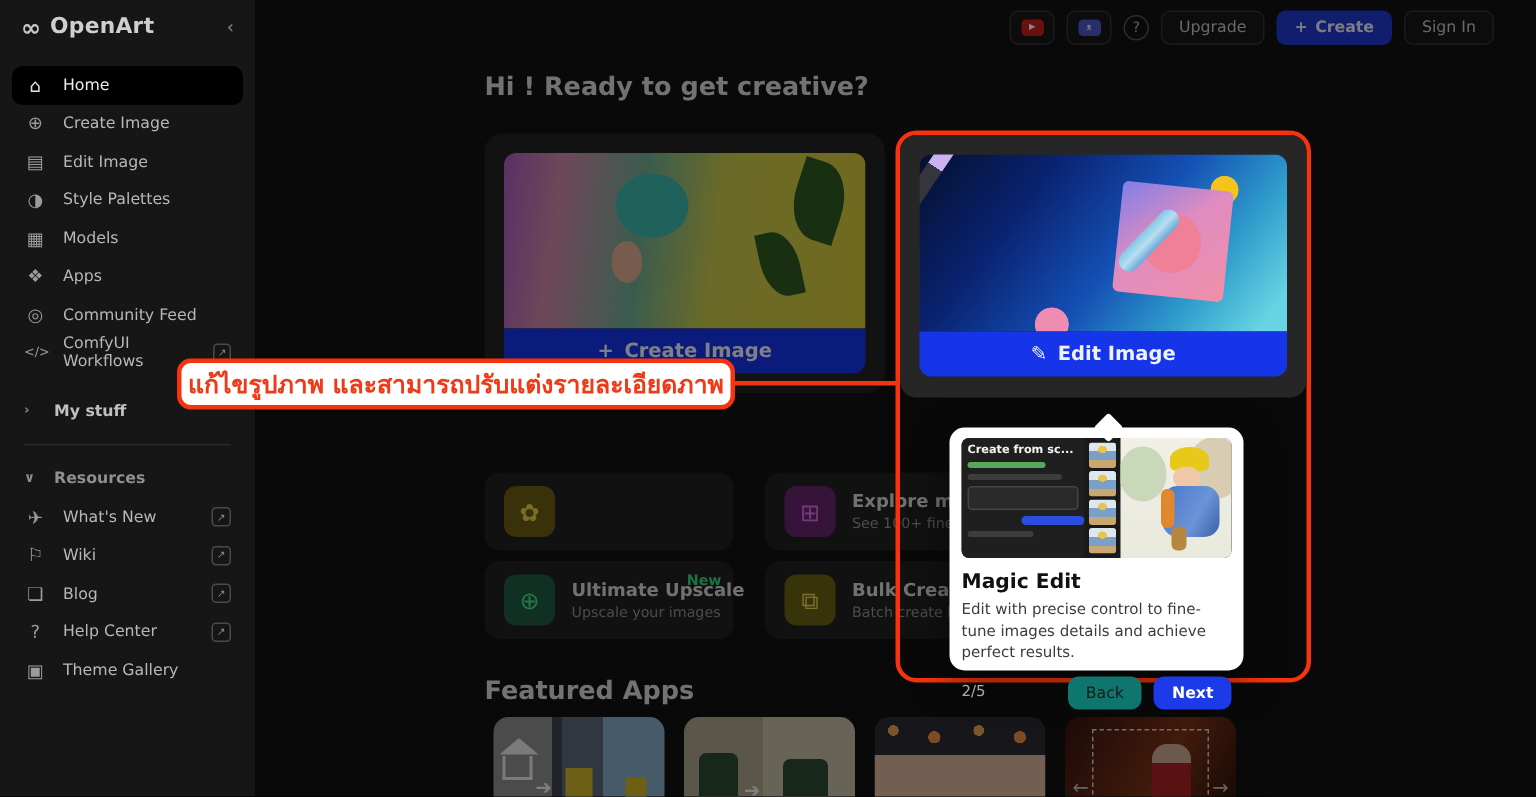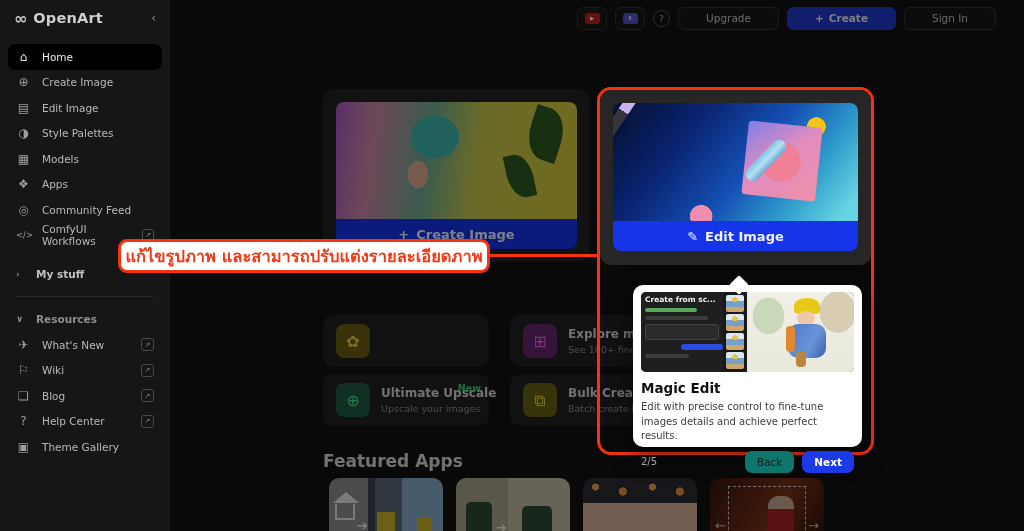--- a/index.html
+++ b/index.html
@@ -18,21 +18,21 @@
   .sb-item.active { background:#000; margin:0 8px 0 8px; padding:0 8px; border-radius:7px; color:#ededed; }
   .sb-ic { width:15px; text-align:center; color:#9c9c9c; font-size:12px; flex:0 0 15px; }
   .sb-item.active .sb-ic { color:#e0e0e0; }
   .ext-ic { margin-left:auto; width:13px; height:13px; border:1px solid #4a4a4a; border-radius:3px; color:#8a8a8a; font-size:7px; display:flex; align-items:center; justify-content:center; }
   .sb-sec { display:flex; align-items:center; gap:10px; height:26px; padding:0 16px; color:#c0c0c0; font-size:10.5px; font-weight:bold; cursor:pointer; }
   .sb-div { border-top:1px solid #2a2a2a; margin:9px 16px; }
   .chev { color:#8a8a8a; font-size:9px; width:10px; }
 
   
   #topbar { position:absolute; left:170px; right:0; top:0; height:36px; background:#121212; display:flex; align-items:center; justify-content:flex-end; gap:8px; padding-right:28px; z-index:1; }
-  .tb-btn { height:23px; border:1px solid #333; border-radius:6px; background:#171717; color:#c6c6c6; font-size:10.5px; display:flex; align-items:center; justify-content:center; padding:0 27px; cursor:pointer; }
+  .tb-btn { height:23px; border:1px solid #333; border-radius:6px; background:#171717; color:#c6c6c6; font-size:10.5px; display:flex; align-items:center; justify-content:center; padding:0 11px; cursor:pointer; }
   .tb-ic-btn { width:30px; padding:0; }
   .yt-glyph { width:15px; height:11px; background:#c4201c; border-radius:3px; color:#fff; font-size:5.5px; display:flex; align-items:center; justify-content:center; }
   .dc-glyph { width:15px; height:11px; background:#4a57c8; border-radius:3px; color:#dfe3ff; font-size:6.5px; display:flex; align-items:center; justify-content:center; }
   .help-circ { width:17px; height:17px; border:1px solid #555; border-radius:50%; color:#b0b0b0; font-size:9.5px; display:flex; align-items:center; justify-content:center; cursor:pointer; }
   .tb-create { background:#2138cf; border-color:#2138cf; color:#e8ebff; font-weight:bold; gap:5px; }
 
   
   #greeting { position:absolute; left:323px; top:48px; font-size:17px; font-weight:bold; color:#d8d8d8; z-index:1; }
 
   .big-card { position:absolute; background:#222; border-radius:12px; padding:13px; z-index:1; }
@@ -58,21 +58,21 @@
   }
   .pink-square { position:absolute; left:54%; top:18%; width:74px; height:74px; transform:rotate(6deg); border-radius:4px;
     background:linear-gradient(140deg,#7f7fe8 0%, #e08cc0 45%, #f090a8 100%); }
   .pink-circle-in { position:absolute; left:16px; top:18px; width:40px; height:40px; border-radius:50%; background:#f08098; }
   .rod { position:absolute; left:14px; top:12px; width:14px; height:52px; transform:rotate(38deg); border-radius:7px;
     background:linear-gradient(90deg,#7fc8e8,#b8dff0 50%,#6aa8d8); }
   .pencil { position:absolute; left:8%; top:-12%; width:11px; height:150px; transform:rotate(34deg); transform-origin:top center; border-radius:6px;
     background:linear-gradient(180deg,#c9b2ef 0 18%, #35353b 18% 92%, #1a1a1e 92%); }
   #edit-bar { background:#1634e8; }
 
-  #tour-popup { position:absolute; left:33px; top:195px; width:229px; height:162px; background:#fff; border-radius:10px; box-shadow:0 8px 24px rgba(0,0,0,.5); padding:7px 8px; }
+  #tour-popup { position:absolute; left:33px; top:195px; width:196px; height:162px; background:#fff; border-radius:10px; box-shadow:0 8px 24px rgba(0,0,0,.5); padding:7px 8px; }
   #tour-popup::before { content:""; position:absolute; left:99px; top:-7px; width:14px; height:14px; background:#fff; transform:rotate(45deg); border-radius:2px; }
   .mini-shot { display:flex; height:80px; border-radius:5px; overflow:hidden; background:#242424; }
   .ms-left { width:82px; background:#1f1f1f; padding:3px 4px; }
   .ms-title { color:#f2f2f2; font-size:7.5px; font-weight:bold; white-space:nowrap; overflow:hidden; }
   .ms-bar { height:4px; border-radius:2px; margin-top:4px; background:#3c3c3c; }
   .ms-bar.g { background:#57a85c; width:70%; }
   .ms-box { height:16px; border:1px solid #444; border-radius:3px; margin-top:4px; background:#2a2a2a; }
   .ms-pill { height:6px; width:42px; border-radius:3px; margin:4px 0 0 36px; background:#2b4de0; }
   .ms-thumbs { width:24px; background:#191919; display:flex; flex-direction:column; gap:2px; padding:3px; }
   .ms-th { width:18px; height:17px; border-radius:2px;
@@ -224,20 +224,21 @@
     </div>
     <div class="help-circ">?</div>
     <div class="tb-btn">Upgrade</div>
     <div class="tb-btn tb-create">
       <span>+</span>
       <span>Create</span>
     </div>
     <div class="tb-btn">Sign In</div>
   </header>
 
+  <h1 id="greeting">Hi ! Ready to get creative?</h1>
 
   <div class="big-card" id="create-card">
     <div class="card-art" id="create-art">
       <span class="leaf" style="right:14px; top:6px; width:34px; height:52px; transform:rotate(18deg);"></span>
       <span class="leaf" style="right:44px; top:52px; width:26px; height:44px; transform:rotate(-12deg);"></span>
     </div>
     <div class="card-bar">
       <span>+</span>
       <span>Create Image</span>
     </div>

